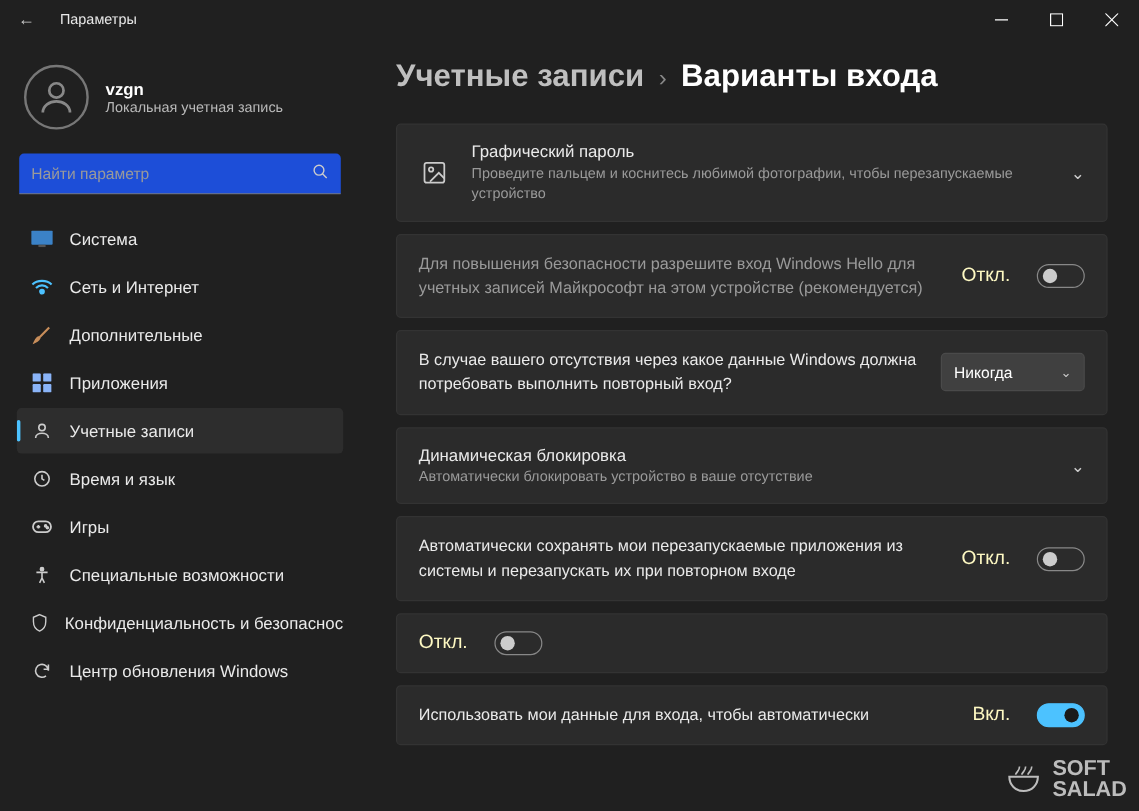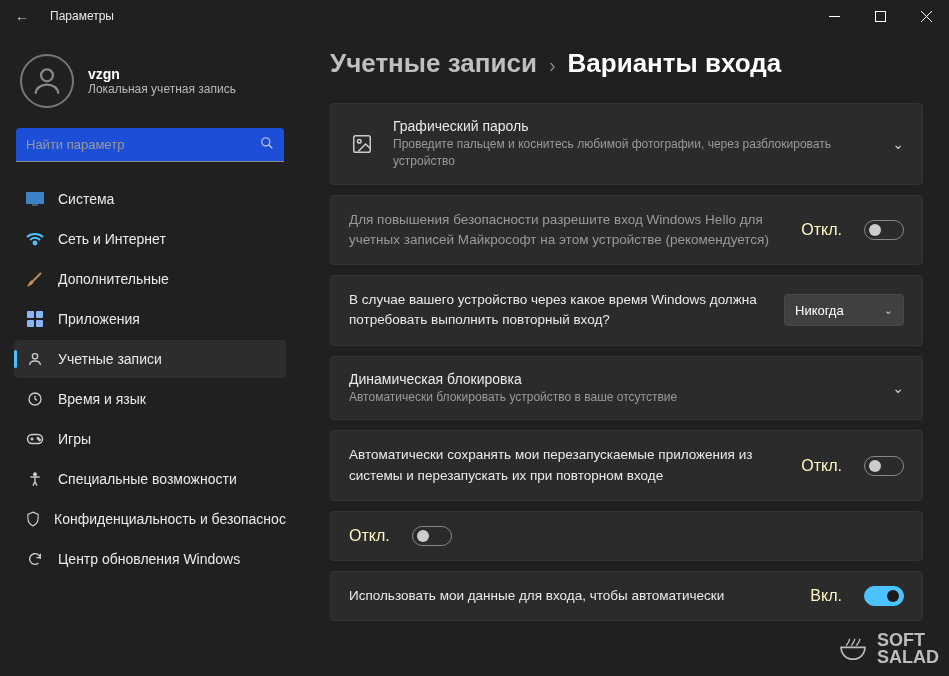--- a/index.html
+++ b/index.html
@@ -223,36 +223,36 @@
     <div class="card">
       <div class="card-icon">
         <svg width="22" height="22" viewBox="0 0 24 24" fill="none" stroke="#ccc" stroke-width="1.6">
             <rect x="3" y="3" width="18" height="18" rx="2"></rect>
             <circle cx="9" cy="9" r="2"></circle>
             <path d="M21 17l-5-5-8 8"></path>
           </svg>
       </div>
       <div class="card-body">
         <div class="card-title">Графический пароль</div>
-        <div class="card-sub">Проведите пальцем и коснитесь любимой фотографии, через разблокировать устройство</div>
+        <div class="card-sub">Проведите пальцем и коснитесь любимой фотографии, чтобы перезапускаемые устройство</div>
       </div>
       <div class="chev">⌄</div>
     </div>
 
 
     <div class="setting-row highlight">
       <div class="setting-text">Для повышения безопасности разрешите вход Windows Hello для учетных записей Майкрософт на этом устройстве (рекомендуется)</div>
       <span class="toggle-label">Откл.</span>
       <div class="toggle">
           <div class="knob"></div>
         </div>
     </div>
 
     <div class="setting-row">
-      <div class="setting-text bright">В случае вашего устройство через какое время Windows должна потребовать выполнить повторный вход?</div>
+      <div class="setting-text bright">В случае вашего отсутствия через какое данные Windows должна потребовать выполнить повторный вход?</div>
       <div class="dropdown">
         <span>Никогда</span>
         <span class="dd-chev">⌄</span>
       </div>
     </div>
 
     <div class="card">
       <div class="card-body">
         <div class="card-title">Динамическая блокировка</div>
         <div class="card-sub">Автоматически блокировать устройство в ваше отсутствие</div>

